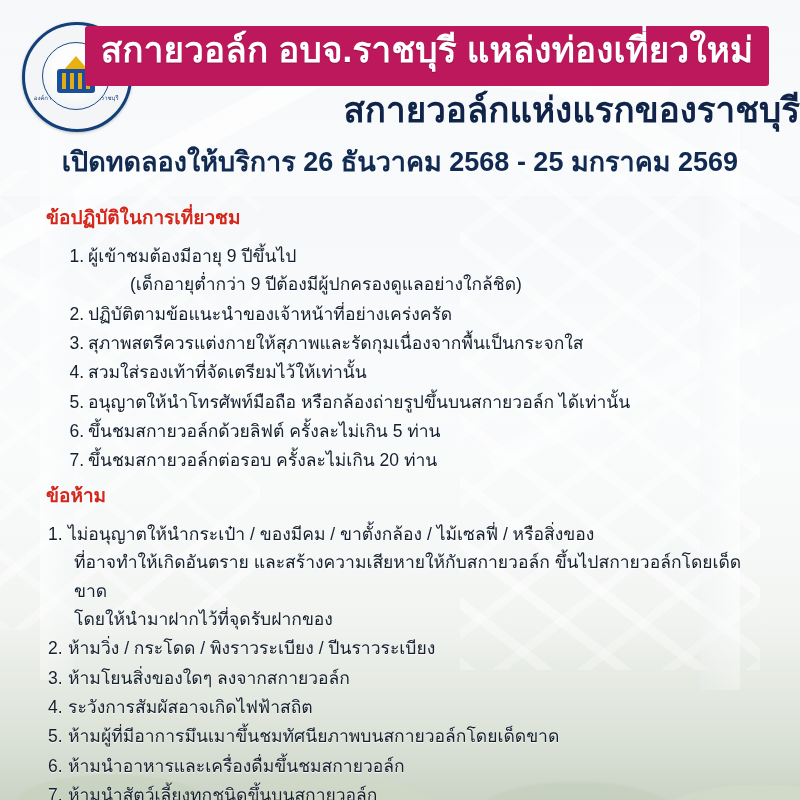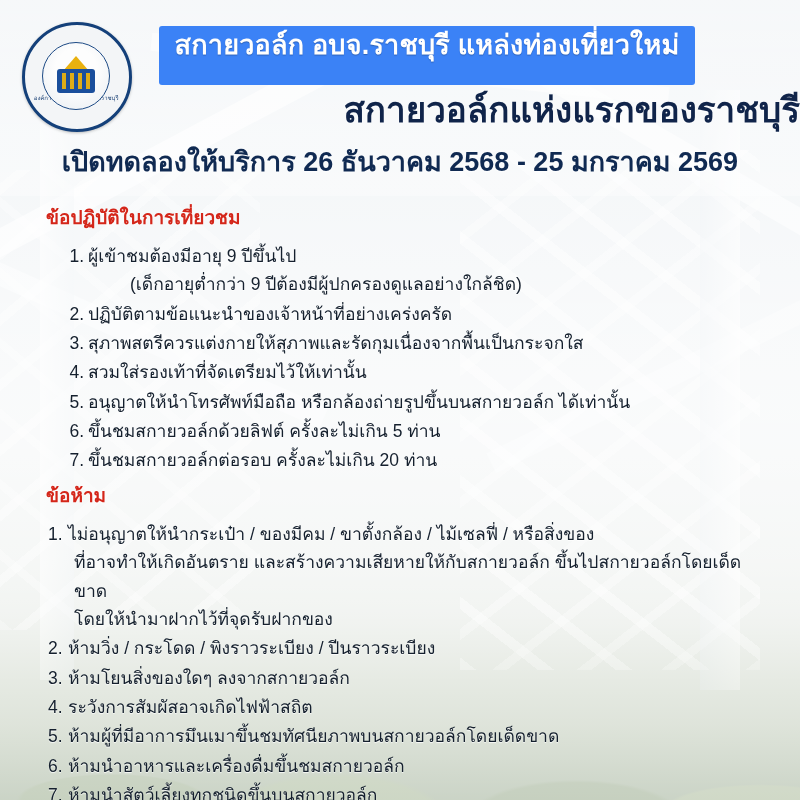--- a/index.html
+++ b/index.html
@@ -157,26 +157,26 @@
 
   .title-main {
     position: absolute;
     left: 0; right: 0;
     top: 26px;
     text-align: center;
     padding-left: 54px;
   }
   .title-blue-bar {
     display: inline-block;
-    background: #3b82f6;
+    background: #be185d;
     color: #ffffff;
-    font-size: 27px;
+    font-size: 35px;
     font-weight: bold;
     line-height: 1.15;
-    padding: 4px 16px 24px 16px;
+    padding: 4px 16px 16px 16px;
     border-radius: 3px;
     letter-spacing: .2px;
     text-shadow: 0 1px 1px rgba(0,0,0,.25);
   }
   .title-second {
     position: absolute;
     left: 0; right: 0;
     top: 82px;
     text-align: right;
     padding-left: 32px;

